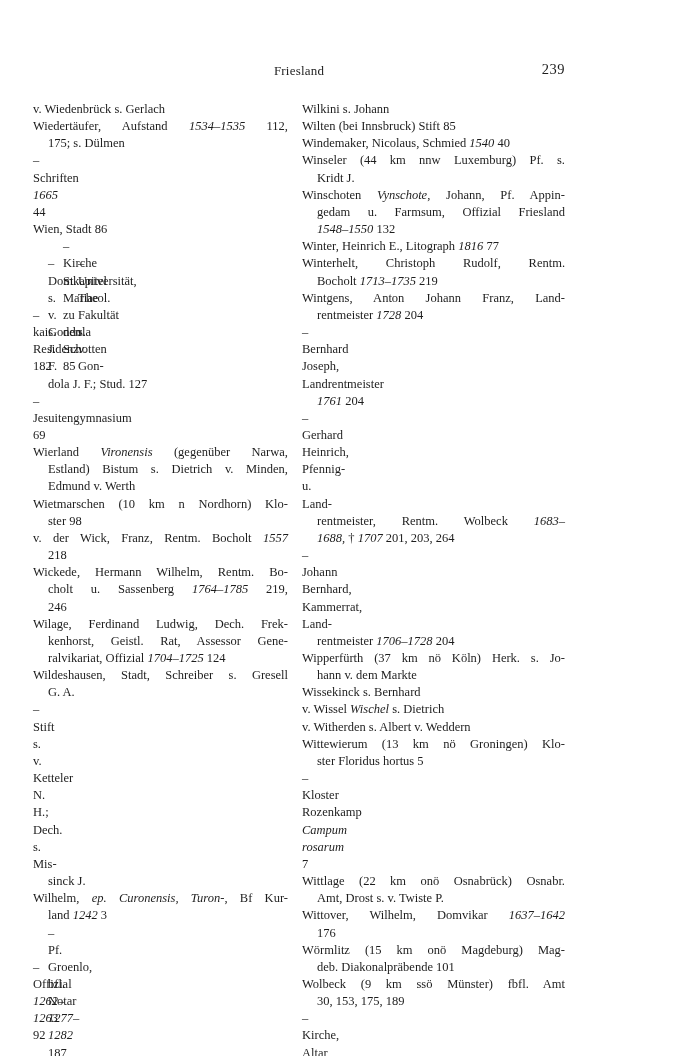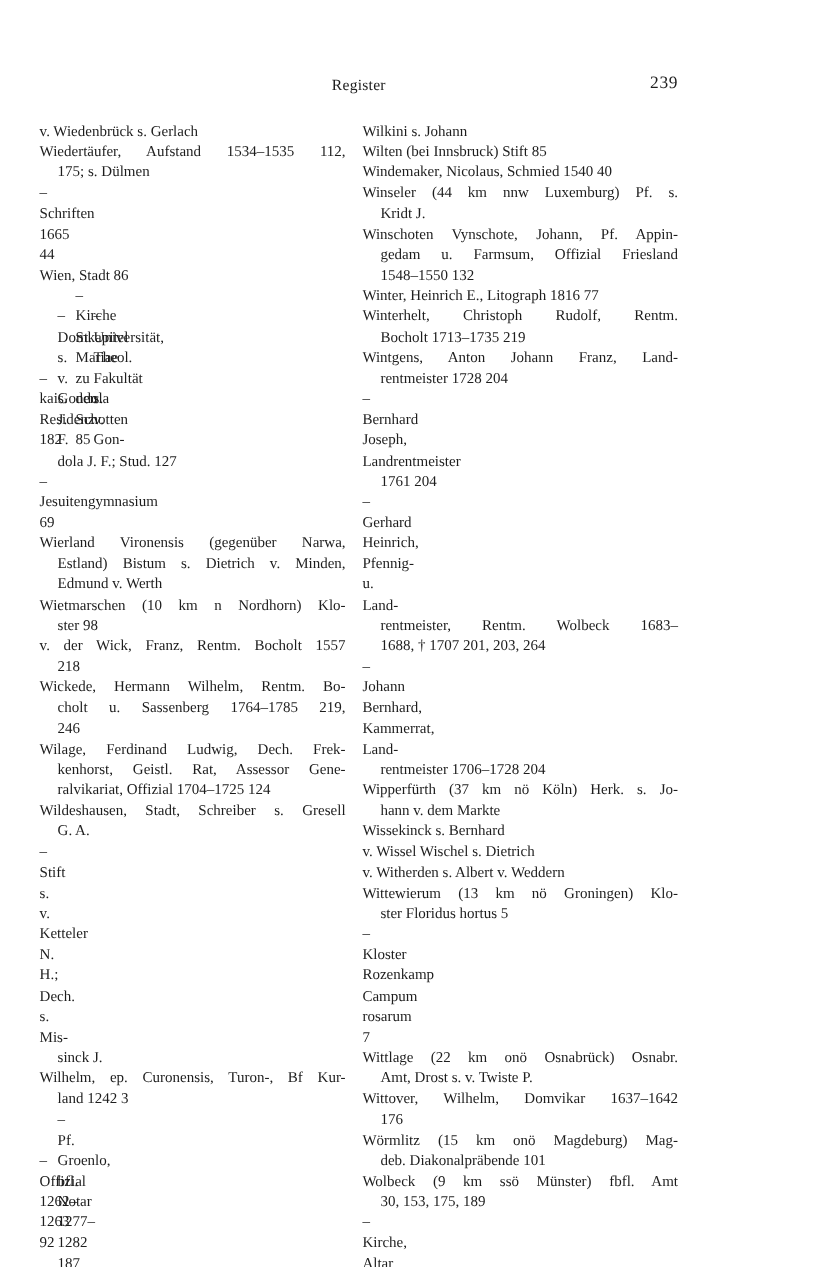--- a/index.html
+++ b/index.html
@@ -30,27 +30,27 @@
 
   .ln {
     font-size: 12.5px;
     line-height: 17.15px;
     min-height: 17.15px;
     text-align: left;
   }
   .ln.cont { padding-left: 15px; }
   .ln.j { text-align: justify; text-align-last: justify; }
   .dash { display: inline-block; width: 15px; }
-  .it { }
+  .it { font-style: italic; }
 </style>
 </head>
 <body>
 
 <div class="page">
   <div class="header">
-    <div class="running-title">Register</div>
+    <div class="running-title">Friesland</div>
     <div class="page-number">239</div>
   </div>
   <div class="cols">
     <div class="col left"><div class="ln entry"><span class="">v. Wiedenbrück s. Gerlach</span></div><div class="ln entry j"><span class="">Wiedertäufer, Aufstand </span><span class="it">1534–1535</span><span class=""> 112,</span></div><div class="ln cont"><span class="">175; s. Dülmen</span></div><div class="ln dash"><span class="dash">–</span><span class="">Schriften </span><span class="it">1665</span><span class=""> 44</span></div><div class="ln entry"><span class="">Wien, Stadt 86</span></div><div class="ln dash"><span class="dash">–</span><span class="">kais. Residenz 182</span></div><div class="ln dash"><span class="dash">–</span><span class="">Domkapitel s. v. Gondola J. F.</span></div><div class="ln dash"><span class="dash">–</span><span class="">Kirche St. Mariae zu den Schotten 85</span></div><div class="ln dash j"><span class="dash">–</span><span class="">Universität, Theol. Fakultät s. v. Gon-</span></div><div class="ln cont"><span class="">dola J. F.; Stud. 127</span></div><div class="ln dash"><span class="dash">–</span><span class="">Jesuitengymnasium 69</span></div><div class="ln entry j"><span class="">Wierland </span><span class="it">Vironensis</span><span class=""> (gegenüber Narwa,</span></div><div class="ln cont j"><span class="">Estland) Bistum s. Dietrich v. Minden,</span></div><div class="ln cont"><span class="">Edmund v. Werth</span></div><div class="ln entry j"><span class="">Wietmarschen (10 km n Nordhorn) Klo-</span></div><div class="ln cont"><span class="">ster 98</span></div><div class="ln entry j"><span class="">v. der Wick, Franz, Rentm. Bocholt </span><span class="it">1557</span></div><div class="ln cont"><span class="">218</span></div><div class="ln entry j"><span class="">Wickede, Hermann Wilhelm, Rentm. Bo-</span></div><div class="ln cont j"><span class="">cholt u. Sassenberg </span><span class="it">1764–1785</span><span class=""> 219,</span></div><div class="ln cont"><span class="">246</span></div><div class="ln entry j"><span class="">Wilage, Ferdinand Ludwig, Dech. Frek-</span></div><div class="ln cont j"><span class="">kenhorst, Geistl. Rat, Assessor Gene-</span></div><div class="ln cont"><span class="">ralvikariat, Offizial </span><span class="it">1704–1725</span><span class=""> 124</span></div><div class="ln entry j"><span class="">Wildeshausen, Stadt, Schreiber s. Gresell</span></div><div class="ln cont"><span class="">G. A.</span></div><div class="ln dash j"><span class="dash">–</span><span class="">Stift s. v. Ketteler N. H.; Dech. s. Mis-</span></div><div class="ln cont"><span class="">sinck J.</span></div><div class="ln entry j"><span class="">Wilhelm, </span><span class="it">ep. Curonensis, Turon-</span><span class="">, Bf Kur-</span></div><div class="ln cont"><span class="">land </span><span class="it">1242</span><span class=""> 3</span></div><div class="ln dash"><span class="dash">–</span><span class="">Offizial </span><span class="it">1262–1263</span><span class=""> 92</span></div><div class="ln dash j"><span class="dash">–</span><span class="">Pf. Groenlo, bfl. Notar </span><span class="it">1277–1282</span></div><div class="ln cont"><span class="">187</span></div></div>
     <div class="col right"><div class="ln entry"><span class="">Wilkini s. Johann</span></div><div class="ln entry"><span class="">Wilten (bei Innsbruck) Stift 85</span></div><div class="ln entry"><span class="">Windemaker, Nicolaus, Schmied </span><span class="it">1540</span><span class=""> 40</span></div><div class="ln entry j"><span class="">Winseler (44 km nnw Luxemburg) Pf. s.</span></div><div class="ln cont"><span class="">Kridt J.</span></div><div class="ln entry j"><span class="">Winschoten </span><span class="it">Vynschote</span><span class="">, Johann, Pf. Appin-</span></div><div class="ln cont j"><span class="">gedam u. Farmsum, Offizial Friesland</span></div><div class="ln cont"><span class="it">1548–1550</span><span class=""> 132</span></div><div class="ln entry"><span class="">Winter, Heinrich E., Litograph </span><span class="it">1816</span><span class=""> 77</span></div><div class="ln entry j"><span class="">Winterhelt, Christoph Rudolf, Rentm.</span></div><div class="ln cont"><span class="">Bocholt </span><span class="it">1713–1735</span><span class=""> 219</span></div><div class="ln entry j"><span class="">Wintgens, Anton Johann Franz, Land-</span></div><div class="ln cont"><span class="">rentmeister </span><span class="it">1728</span><span class=""> 204</span></div><div class="ln dash j"><span class="dash">–</span><span class="">Bernhard Joseph, Landrentmeister</span></div><div class="ln cont"><span class="it">1761</span><span class=""> 204</span></div><div class="ln dash j"><span class="dash">–</span><span class="">Gerhard Heinrich, Pfennig- u. Land-</span></div><div class="ln cont j"><span class="">rentmeister, Rentm. Wolbeck </span><span class="it">1683–</span></div><div class="ln cont"><span class="it">1688,</span><span class=""> † </span><span class="it">1707</span><span class=""> 201, 203, 264</span></div><div class="ln dash j"><span class="dash">–</span><span class="">Johann Bernhard, Kammerrat, Land-</span></div><div class="ln cont"><span class="">rentmeister </span><span class="it">1706–1728</span><span class=""> 204</span></div><div class="ln entry j"><span class="">Wipperfürth (37 km nö Köln) Herk. s. Jo-</span></div><div class="ln cont"><span class="">hann v. dem Markte</span></div><div class="ln entry"><span class="">Wissekinck s. Bernhard</span></div><div class="ln entry"><span class="">v. Wissel </span><span class="it">Wischel</span><span class=""> s. Dietrich</span></div><div class="ln entry"><span class="">v. Witherden s. Albert v. Weddern</span></div><div class="ln entry j"><span class="">Wittewierum (13 km nö Groningen) Klo-</span></div><div class="ln cont"><span class="">ster Floridus hortus 5</span></div><div class="ln dash"><span class="dash">–</span><span class="">Kloster Rozenkamp </span><span class="it">Campum rosarum</span><span class=""> 7</span></div><div class="ln entry j"><span class="">Wittlage (22 km onö Osnabrück) Osnabr.</span></div><div class="ln cont"><span class="">Amt, Drost s. v. Twiste P.</span></div><div class="ln entry j"><span class="">Wittover, Wilhelm, Domvikar </span><span class="it">1637–1642</span></div><div class="ln cont"><span class="">176</span></div><div class="ln entry j"><span class="">Wörmlitz (15 km onö Magdeburg) Mag-</span></div><div class="ln cont"><span class="">deb. Diakonalpräbende 101</span></div><div class="ln entry j"><span class="">Wolbeck (9 km ssö Münster) fbfl. Amt</span></div><div class="ln cont"><span class="">30, 153, 175, 189</span></div><div class="ln dash j"><span class="dash">–</span><span class="">Kirche, Altar St. Michaelis 12; Pf. s. Jo-</span></div></div>
   </div>
 </div>
 
 </body></html>

